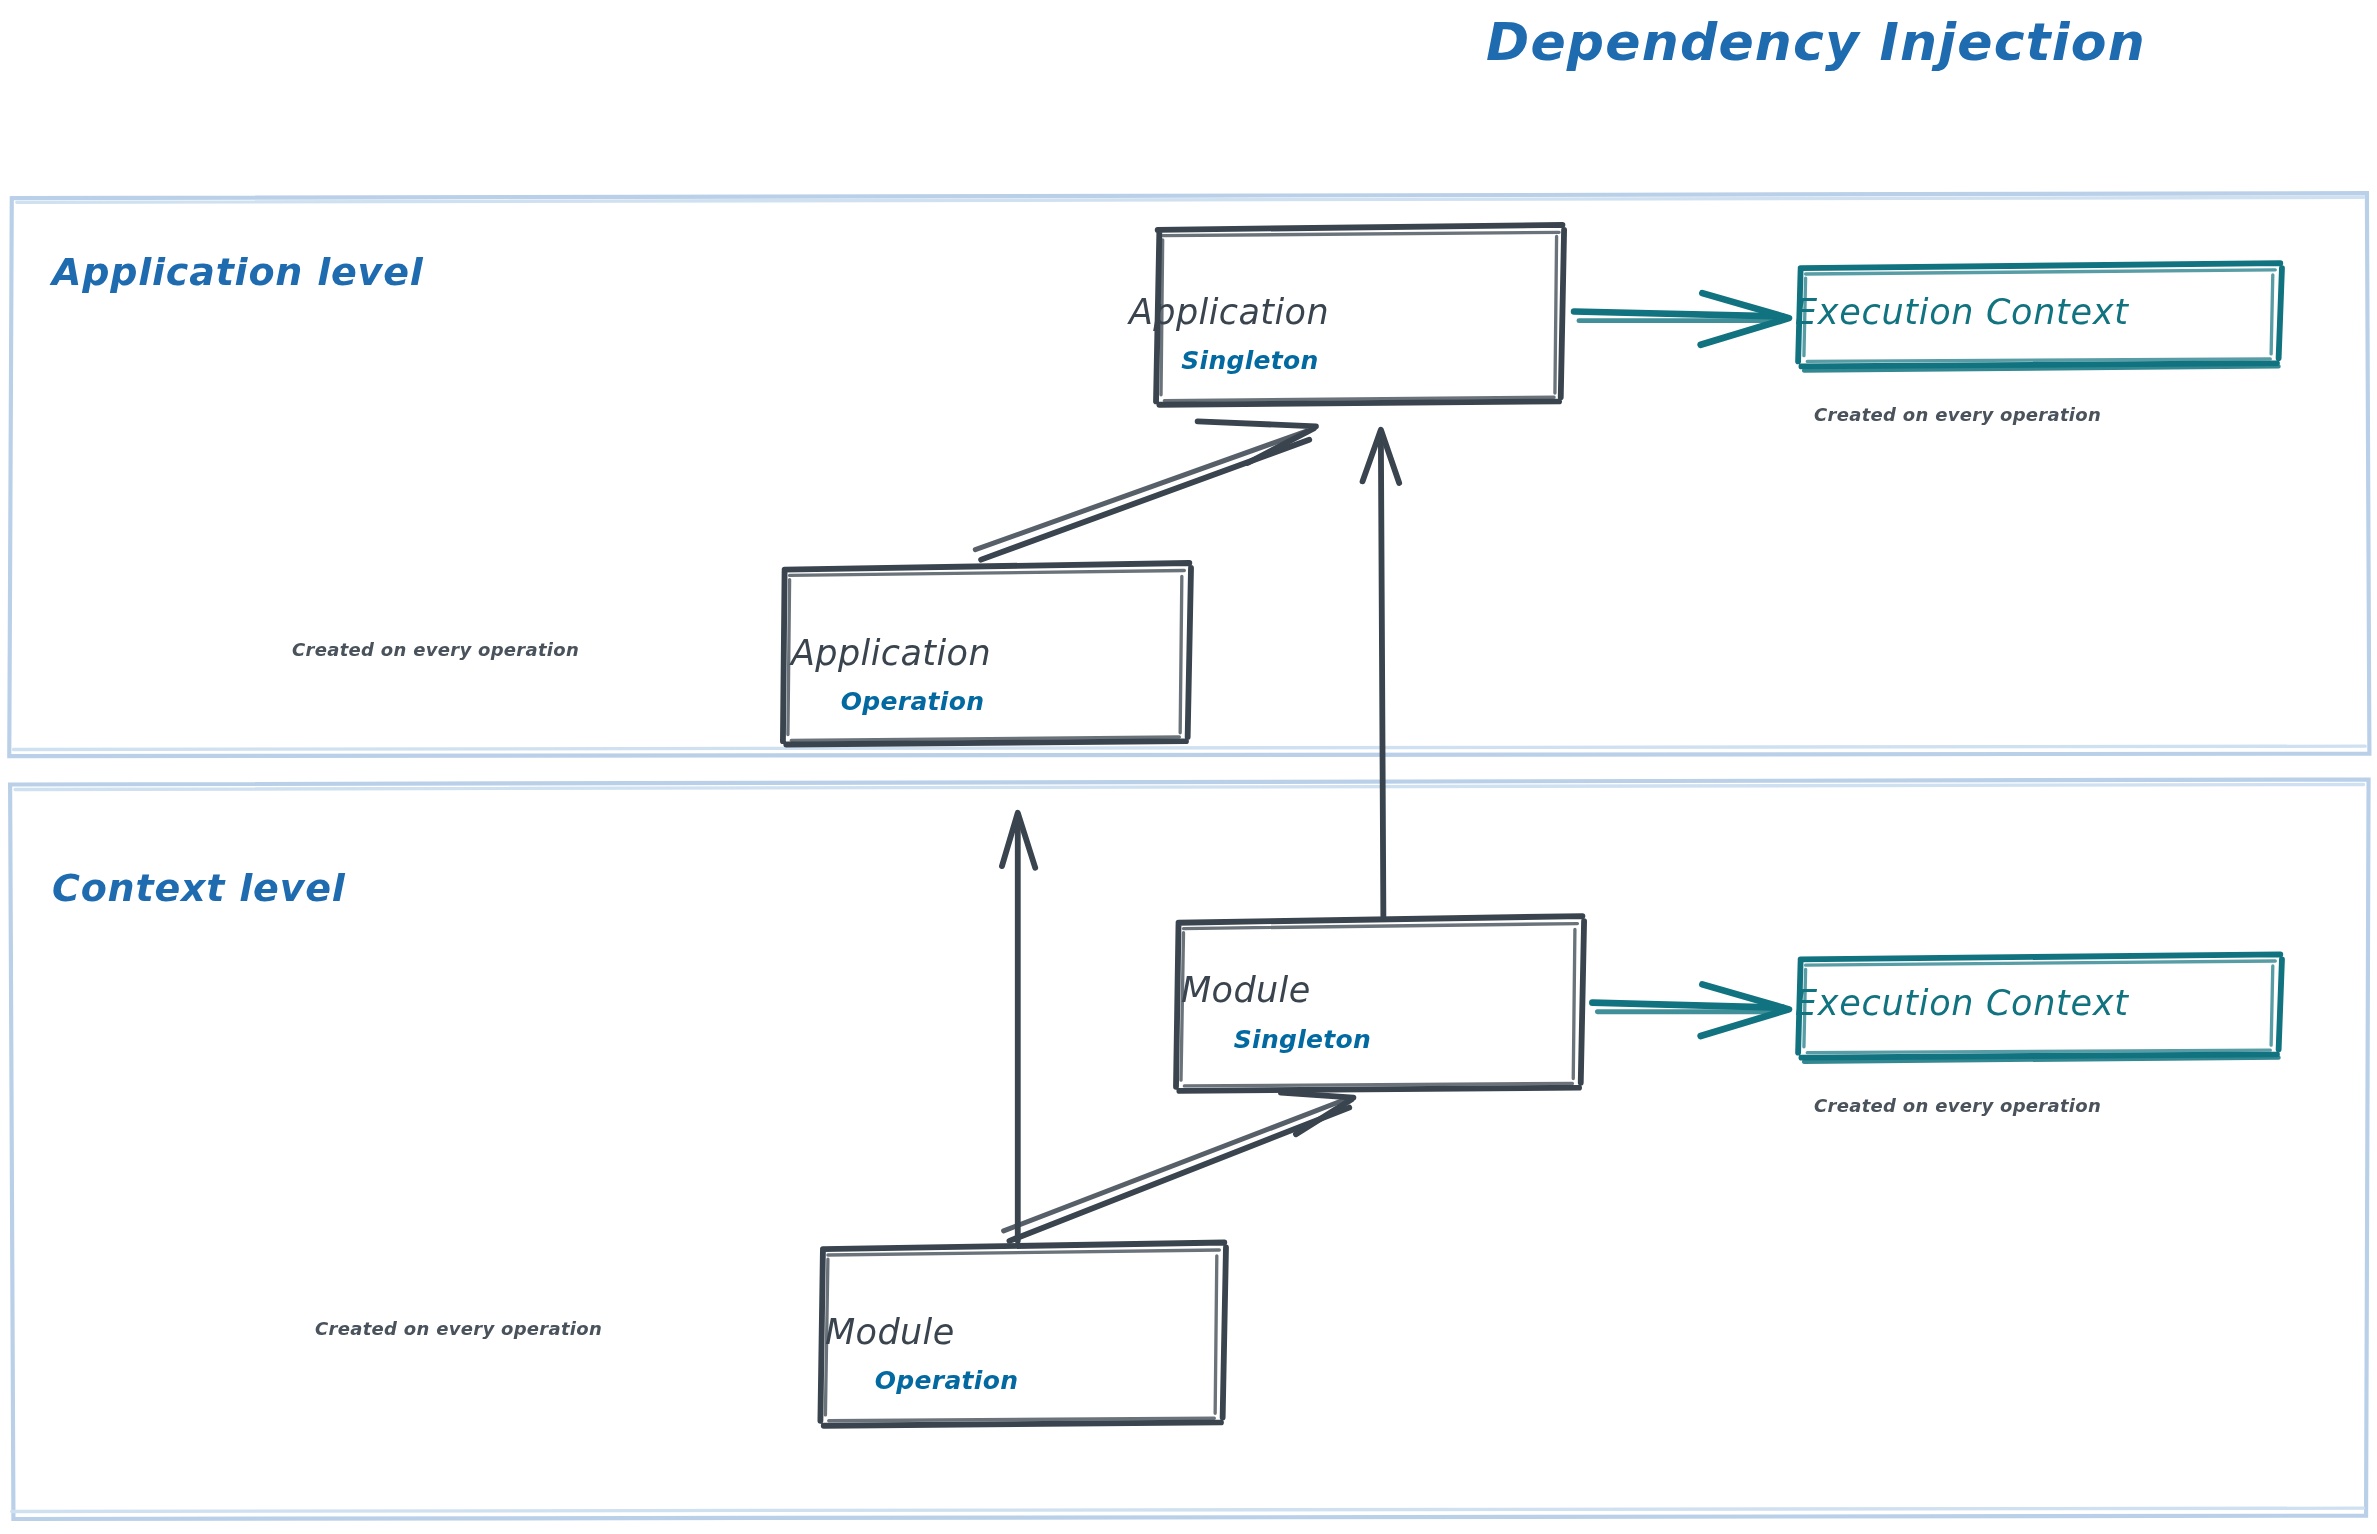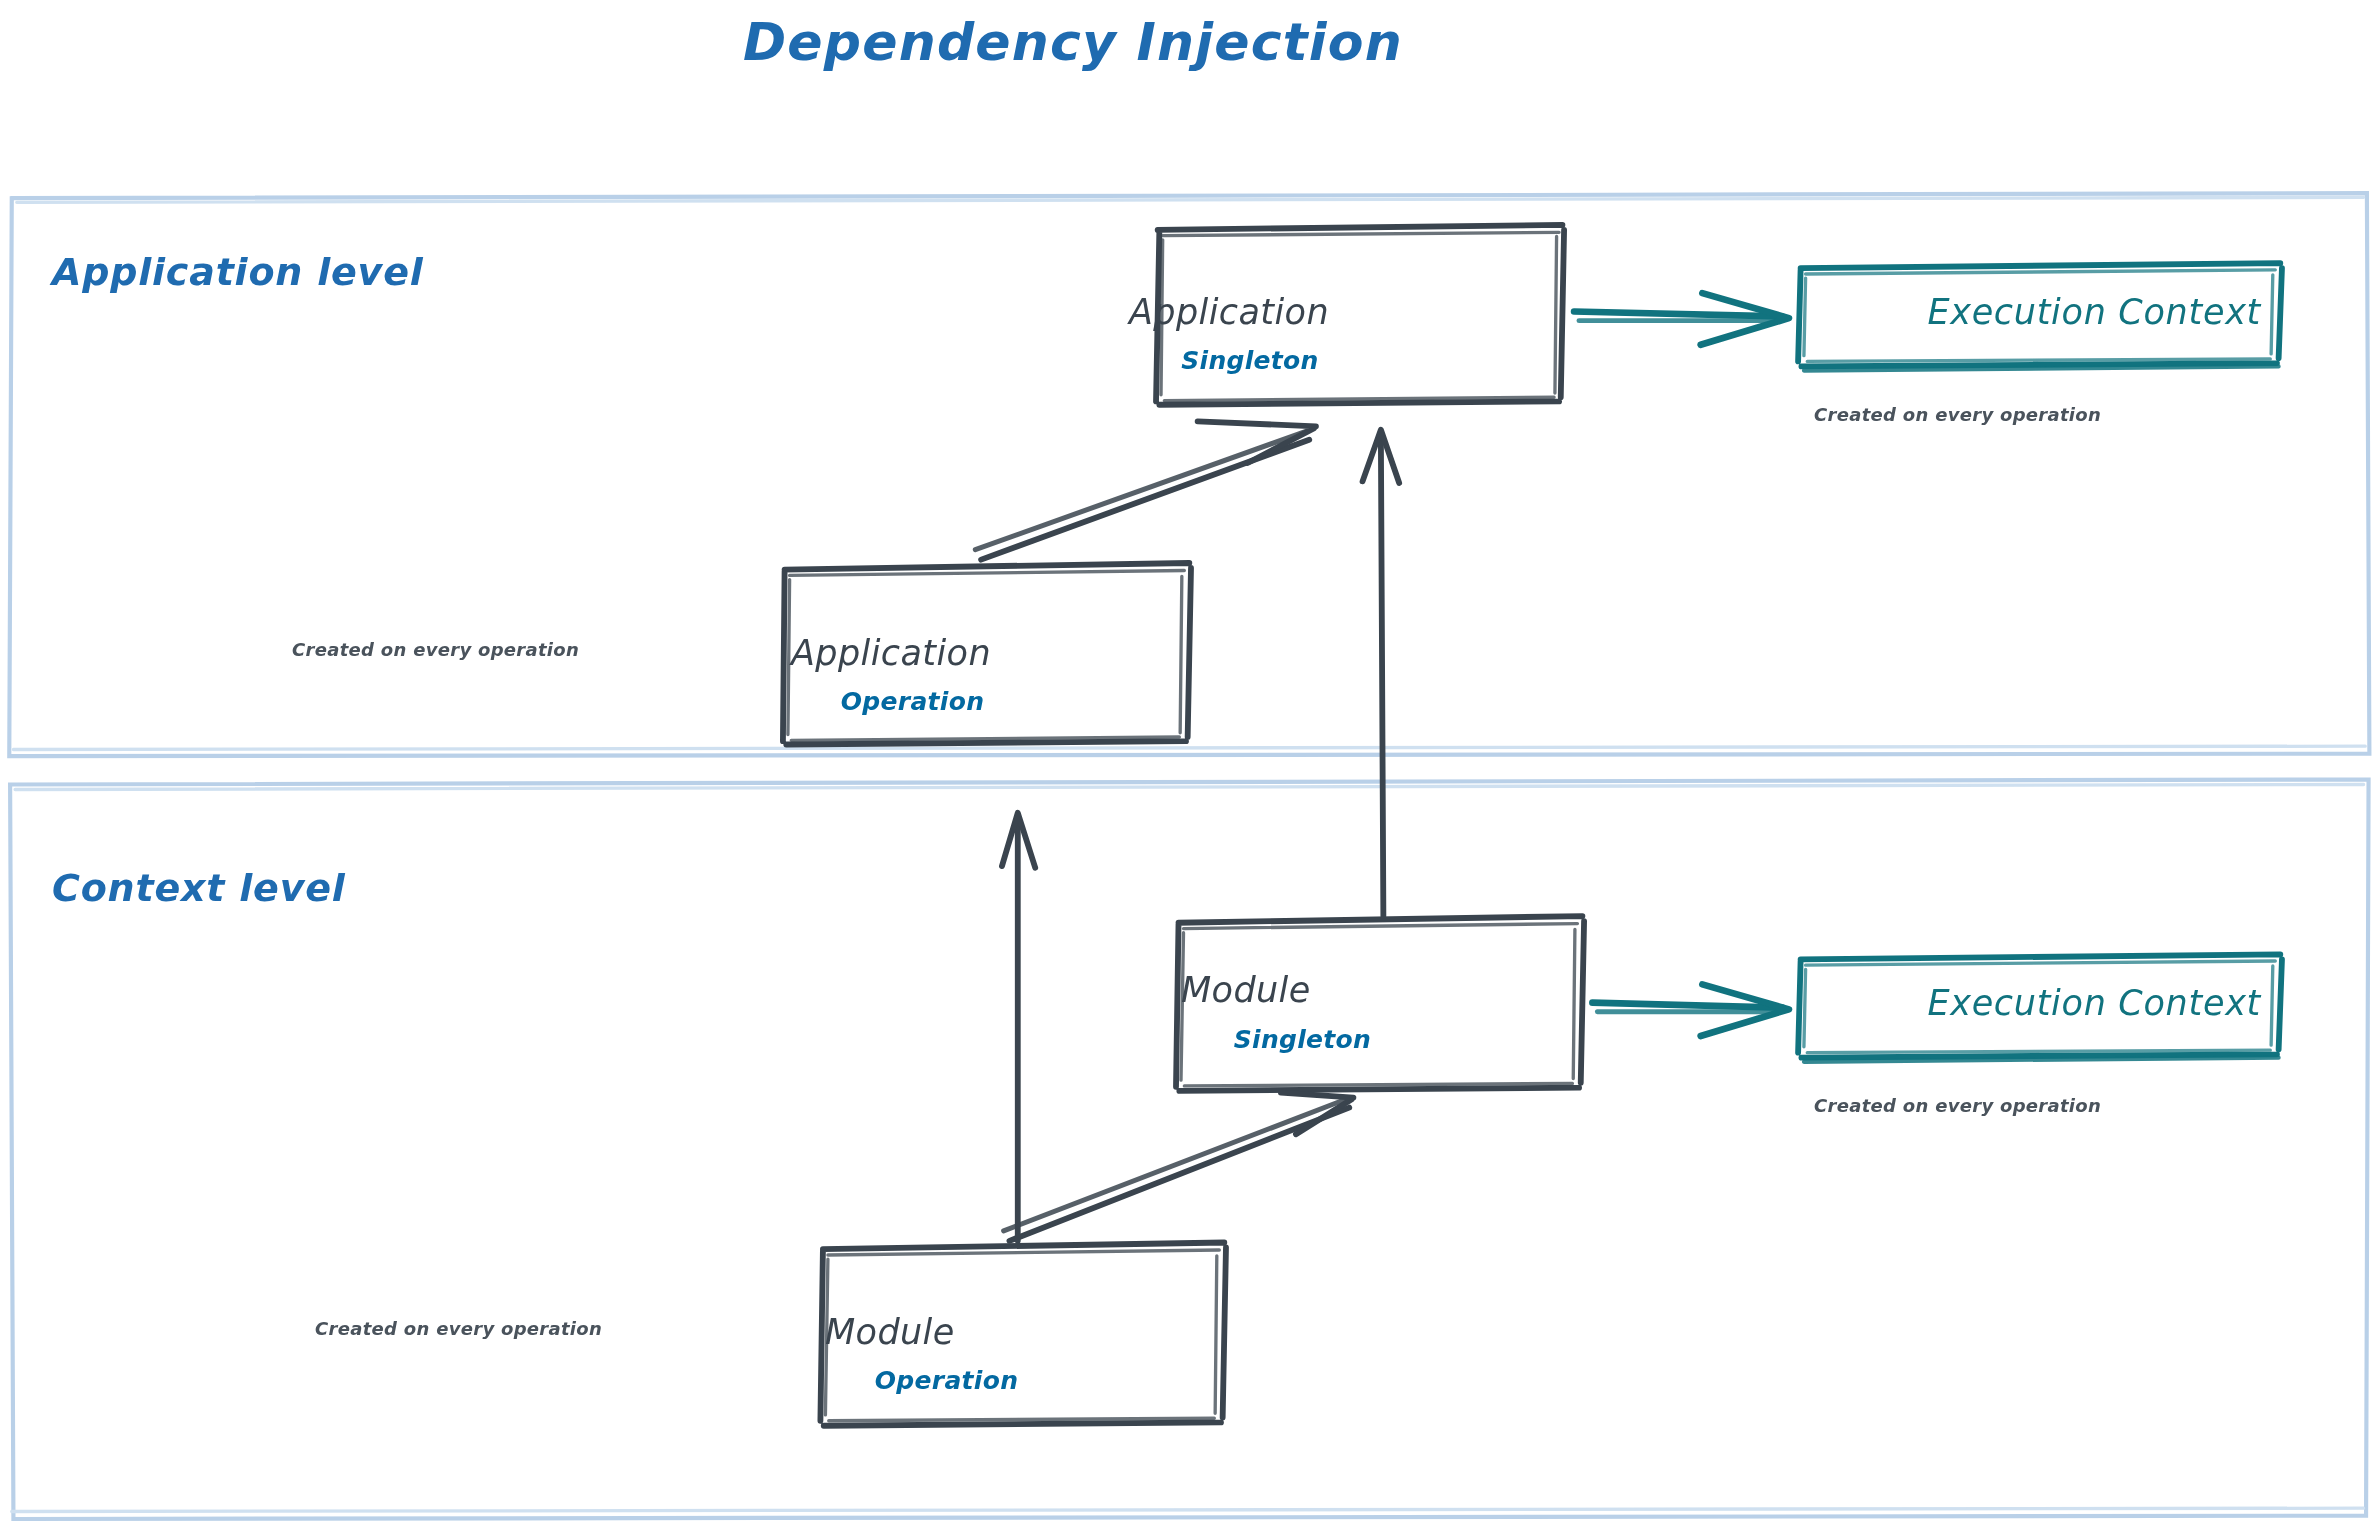--- a/index.html
+++ b/index.html
@@ -26,21 +26,21 @@
     position: absolute;
     white-space: nowrap;
     font-family: "DejaVu Sans", sans-serif;
   }
 
   
   #title {
     top: 11.7px;
     left: 0;
     width: 2146px;
-    text-align: center;
+    text-align: right;
     font-size: 52px;
     font-weight: 600;
     color: #1f6bb0;
     letter-spacing: 1.2px;
     font-style: italic;
   }
   #subtitle {
     top: 98px;
     left: 0;
     width: 2377px;
@@ -78,21 +78,21 @@
     letter-spacing: 0.3px;
     font-style: italic;
     text-align: center;
   }
   .ctx-title {
     font-size: 35px;
     color: #11737f;
     font-weight: 500;
     letter-spacing: 0.7px;
     font-style: italic;
-    text-align: right;
+    text-align: left;
   }
   .caption {
     font-size: 18px;
     color: #4a535c;
     font-weight: 700;
     letter-spacing: 0.3px;
     font-style: italic;
   }
 
   

